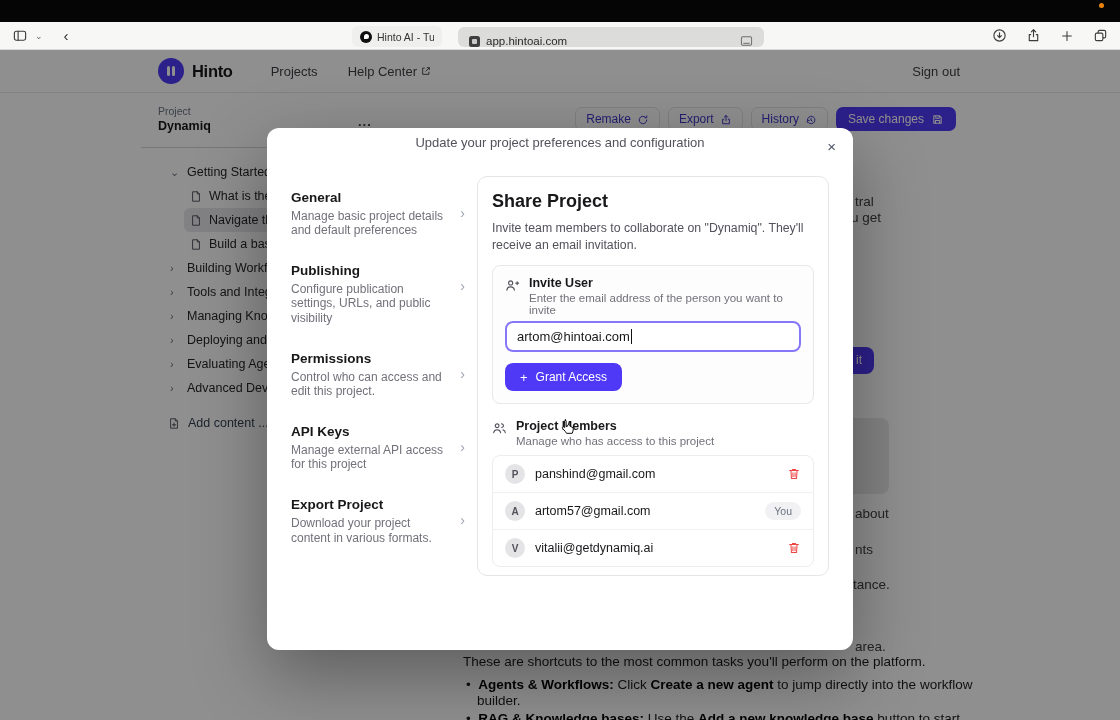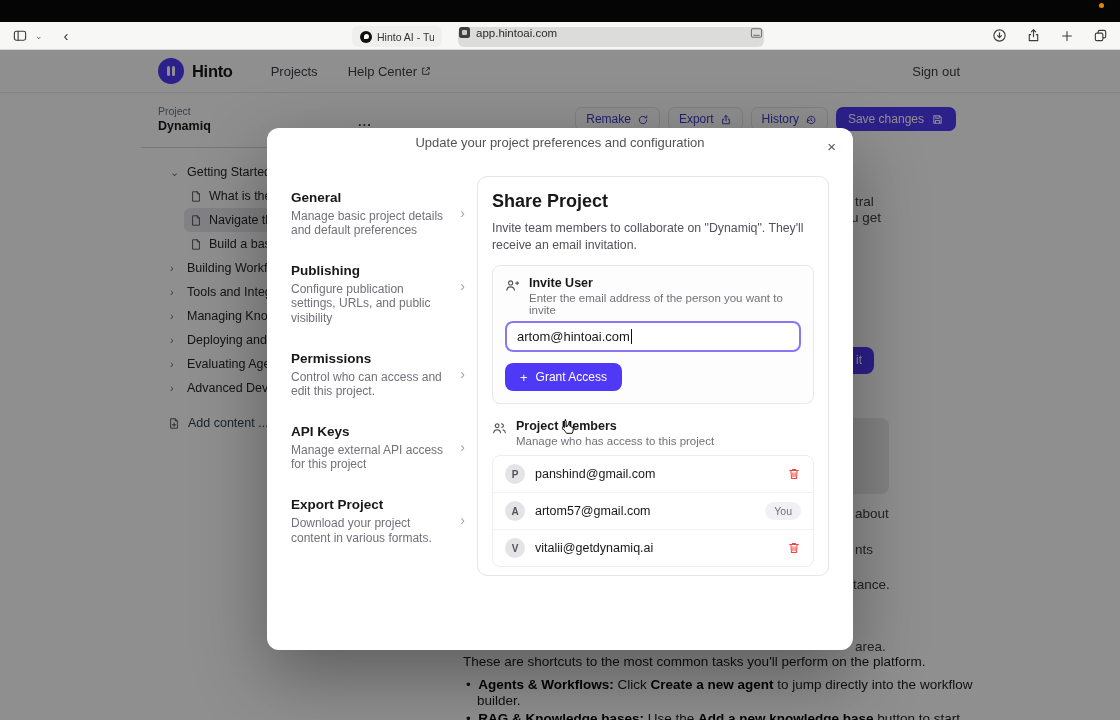--- a/index.html
+++ b/index.html
@@ -10,21 +10,21 @@
   
   .menubar { position:absolute; left:0; top:0; width:1120px; height:22px; background:#050505; z-index:300; }
   .rec-dot { position:absolute; right:16px; top:3px; width:5px; height:5px; border-radius:50%; background:#e8820c; }
   .browser-bar { position:absolute; left:0; top:22px; width:1120px; height:28px; background:#f7f7f6; border-bottom:1px solid #d9d9d9; z-index:300; }
   .bb-left { position:absolute; left:12px; top:0; height:27px; display:flex; align-items:center; gap:7px; color:#3c3c3c; }
   .back-chv { font-size:15px; color:#2f2f2f; margin-left:14px; line-height:1; }
   .tab-pill { position:absolute; left:352px; top:4px; height:21px; width:90px; background:#efefee; border-radius:6px; display:flex; align-items:center; gap:5px; padding:0 8px; }
   .favicon { width:12px; height:12px; border-radius:50%; background:#101010; position:relative; flex:0 0 auto; }
   .favicon::after { content:""; position:absolute; left:3.5px; top:3.5px; width:5px; height:5px; border-radius:50% 50% 50% 0; background:#fff; }
   .tab-title { font-size:10.5px; color:#333; white-space:nowrap; overflow:hidden; }
-  .url-pill { position:absolute; left:458px; top:5px; height:20px; width:306px; background:#dcdcdb; border-radius:6px; display:flex; align-items:flex-start; gap:6px; padding:0 1px; }
+  .url-pill { position:absolute; left:458px; top:5px; height:20px; width:306px; background:#dcdcdb; border-radius:6px; display:flex; align-items:flex-end; gap:6px; padding:0 11px; }
   .site-ic { width:11px; height:11px; background:#3f3f3f; border-radius:2.5px; position:relative; flex:0 0 auto; }
   .site-ic::after { content:""; position:absolute; left:3px; top:3px; width:5px; height:5px; background:#c9c9c9; border-radius:1px; }
   .url-text { font-size:11.5px; color:#2b2b2b; flex:1; }
   .bb-right { position:absolute; right:12px; top:0; height:27px; display:flex; align-items:center; gap:19px; color:#3c3c3c; }
   .bb-right svg, .bb-left svg { stroke:#3c3c3c; fill:none; stroke-width:1.2; stroke-linecap:round; stroke-linejoin:round; }
 
   
   .page { position:absolute; left:0; top:50px; width:936px; height:670px; background:#fff; z-index:1; }
   .overlay { position:absolute; left:0; top:50px; width:1120px; height:670px; background:rgba(0,0,0,0.44); z-index:50; }
 

